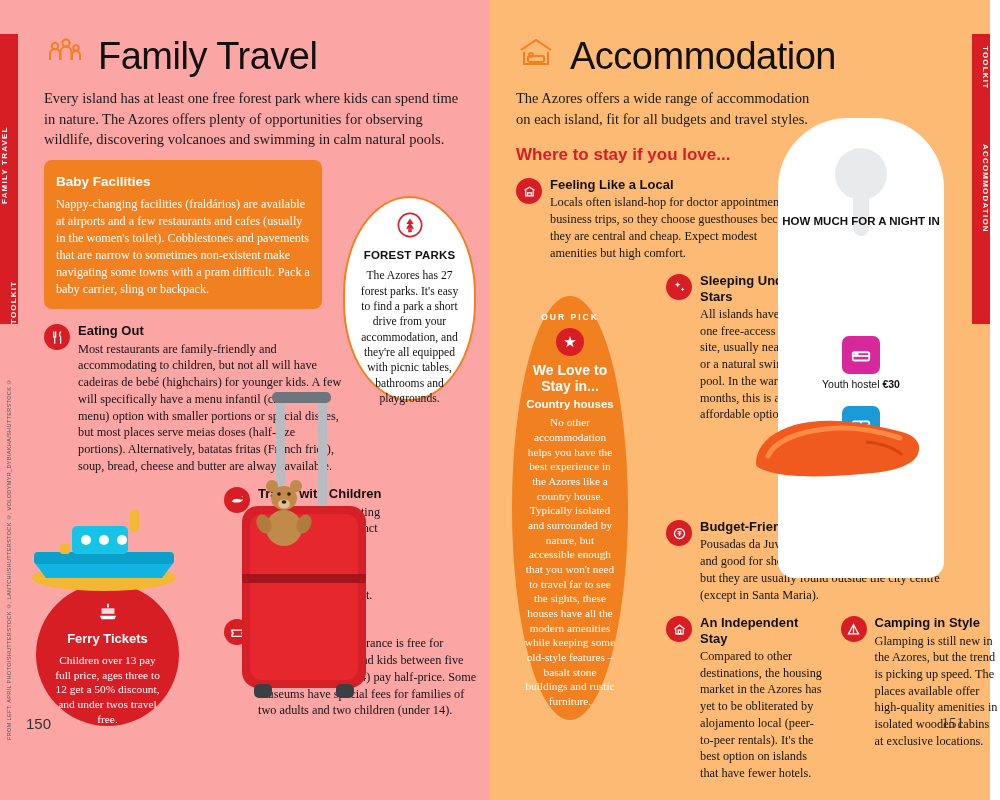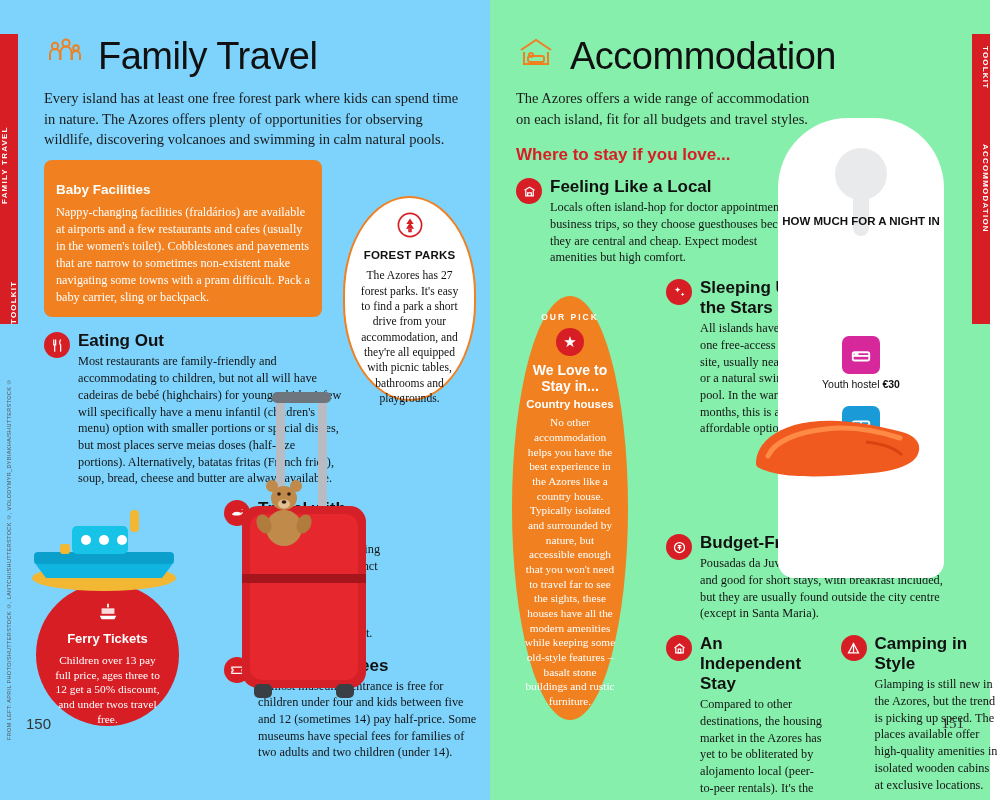--- a/index.html
+++ b/index.html
@@ -10,27 +10,27 @@
     font-family:"Liberation Serif", serif;
     overflow:hidden;
     position:relative;
   }
   .spread { position:absolute; inset:0; display:flex; }
 
   
   .page-left {
     position:relative;
     width:490px; height:800px;
-    background:#7dd3fc;
+    background:#fca5a5;
     padding:34px 26px 0 44px;
   }
   .page-right {
     position:relative;
     width:500px; height:800px;
-    background:#86efac;
+    background:#fdba74;
     padding:34px 44px 0 26px;
   }
 
   
   .edge-tab-left {
     position:absolute; left:0; top:34px;
     width:18px; height:290px;
     background:#d81e25;
   }
   .edge-tab-left .t {
@@ -84,21 +84,21 @@
   .page-right .intro { margin-bottom:16px; }
 
   .section-head {
     font-family:"Liberation Sans", sans-serif;
     font-size:17px; font-weight:700; color:#d81e25; margin:2px 0 12px 0;
   }
 
   
   .orange-box {
     background:#f08020; color:#fff;
-    border-radius:8px; padding:21px 12px 12px 12px;
+    border-radius:8px; padding:13px 12px 12px 12px;
     width:278px;
     font-size:12.2px; line-height:1.38;
   }
   .orange-box h4 {
     font-family:"Liberation Sans", sans-serif;
     margin:0 0 5px 0; font-size:13.5px; font-weight:700; color:#fff;
   }
 
   
   .circle-orange {
@@ -126,21 +126,21 @@
   .circle-red h4 {
     font-family:"Liberation Sans", sans-serif;
     font-size:13px; font-weight:700; margin:4px 0 5px 0;
   }
 
   
   .entry { display:flex; gap:8px; margin-bottom:12px; }
   .entry .txt { flex:1; font-size:12.3px; line-height:1.36; color:#141414; }
   .entry .txt b, .entry h5 {
     font-family:"Liberation Sans", sans-serif;
-    font-weight:700; font-size:17px; color:#111;
+    font-weight:700; font-size:13px; color:#111;
     margin:0 0 2px 0; display:block; line-height:1.18;
   }
   .icon-circle {
     width:26px; height:26px; border-radius:50%;
     background:#d81e25; flex:0 0 26px;
     display:flex; align-items:center; justify-content:center;
     margin-top:1px;
   }
   .icon-circle svg { width:15px; height:15px; }
 

